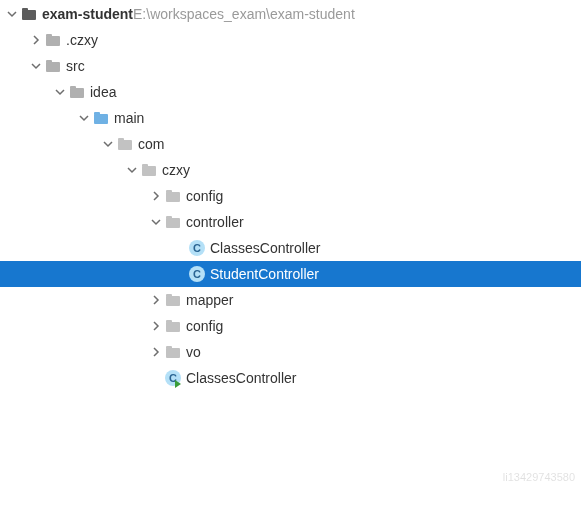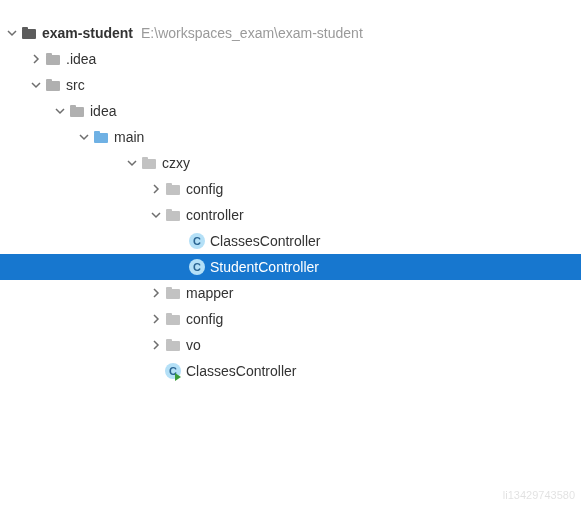--- a/index.html
+++ b/index.html
@@ -6,21 +6,21 @@
     margin: 0;
     padding: 0;
     font-family: "Segoe UI", Arial, sans-serif;
     font-size: 14px;
     color: #333;
     background: #fff;
     width: 581px;
     user-select: none;
   }
   .tree {
-    padding-top: 20px;
+    padding-top: 1px;
   }
   .row {
     display: flex;
     align-items: center;
     height: 26px;
     white-space: nowrap;
   }
   .row.selected {
     background: #1777cf;
     color: #fff;
@@ -58,23 +58,23 @@
   }
   .class-c { background:#b4e0f7; color:#2a6492; }
   .class-run { position:relative; }
   .class-run::after{
     content:""; position:absolute; right:-1px; bottom:-1px;
     width:0;height:0;border-left:4px solid transparent;border-right:4px solid transparent;
     border-top:6px solid #3a9c3a; transform:rotate(-90deg);
   }
   .label { }
   .bold { font-weight:bold; }
-  .path { color:#9a9a9a; margin-left:8px; }
+  .path { color:#9a9a9a; margin-left:0; }
   .watermark{
-    position:fixed; right:6px; bottom:6px;
+    position:fixed; right:6px; bottom:24px;
     font-size:11px; color:rgba(0,0,0,0.12);
     pointer-events:none;
   }
 </style>
 </head>
 <body>
 
 <div class="tree">
 
   <div class="row">
@@ -100,21 +100,21 @@
       <svg viewBox="0 0 10 10">
           <polyline points="3,1 7,5 3,9"></polyline>
         </svg>
     </span>
     <span class="icon folder-icon">
       <svg viewBox="0 0 16 14">
           <rect x="1" y="3" width="14" height="10" rx="1" fill="#b0b0b0"></rect>
           <rect x="1" y="1" width="6" height="3" rx="1" fill="#b0b0b0"></rect>
         </svg>
     </span>
-    <span class="label">.idea</span>
+    <span class="label">.czxy</span>
   </div>
 
   <div class="row">
     <span class="indent" style="width:28px"></span>
     <span class="arrow">
       <svg viewBox="0 0 10 10">
           <polyline points="1,3 5,7 9,3"></polyline>
         </svg>
     </span>
     <span class="icon folder-icon">
@@ -151,20 +151,35 @@
     </span>
     <span class="icon folder-icon">
       <svg viewBox="0 0 16 14">
           <rect x="1" y="3" width="14" height="10" rx="1" fill="#6fb1e4"></rect>
           <rect x="1" y="1" width="6" height="3" rx="1" fill="#6fb1e4"></rect>
         </svg>
     </span>
     <span class="label">main</span>
   </div>
 
+  <div class="row">
+    <span class="indent" style="width:100px"></span>
+    <span class="arrow">
+      <svg viewBox="0 0 10 10">
+          <polyline points="1,3 5,7 9,3"></polyline>
+        </svg>
+    </span>
+    <span class="icon folder-icon">
+      <svg viewBox="0 0 16 14">
+          <rect x="1" y="3" width="14" height="10" rx="1" fill="#c2c2c2"></rect>
+          <rect x="1" y="1" width="6" height="3" rx="1" fill="#c2c2c2"></rect>
+        </svg>
+    </span>
+    <span class="label">com</span>
+  </div>
 
   <div class="row">
     <span class="indent" style="width:124px"></span>
     <span class="arrow">
       <svg viewBox="0 0 10 10">
           <polyline points="1,3 5,7 9,3"></polyline>
         </svg>
     </span>
     <span class="icon folder-icon">
       <svg viewBox="0 0 16 14">

